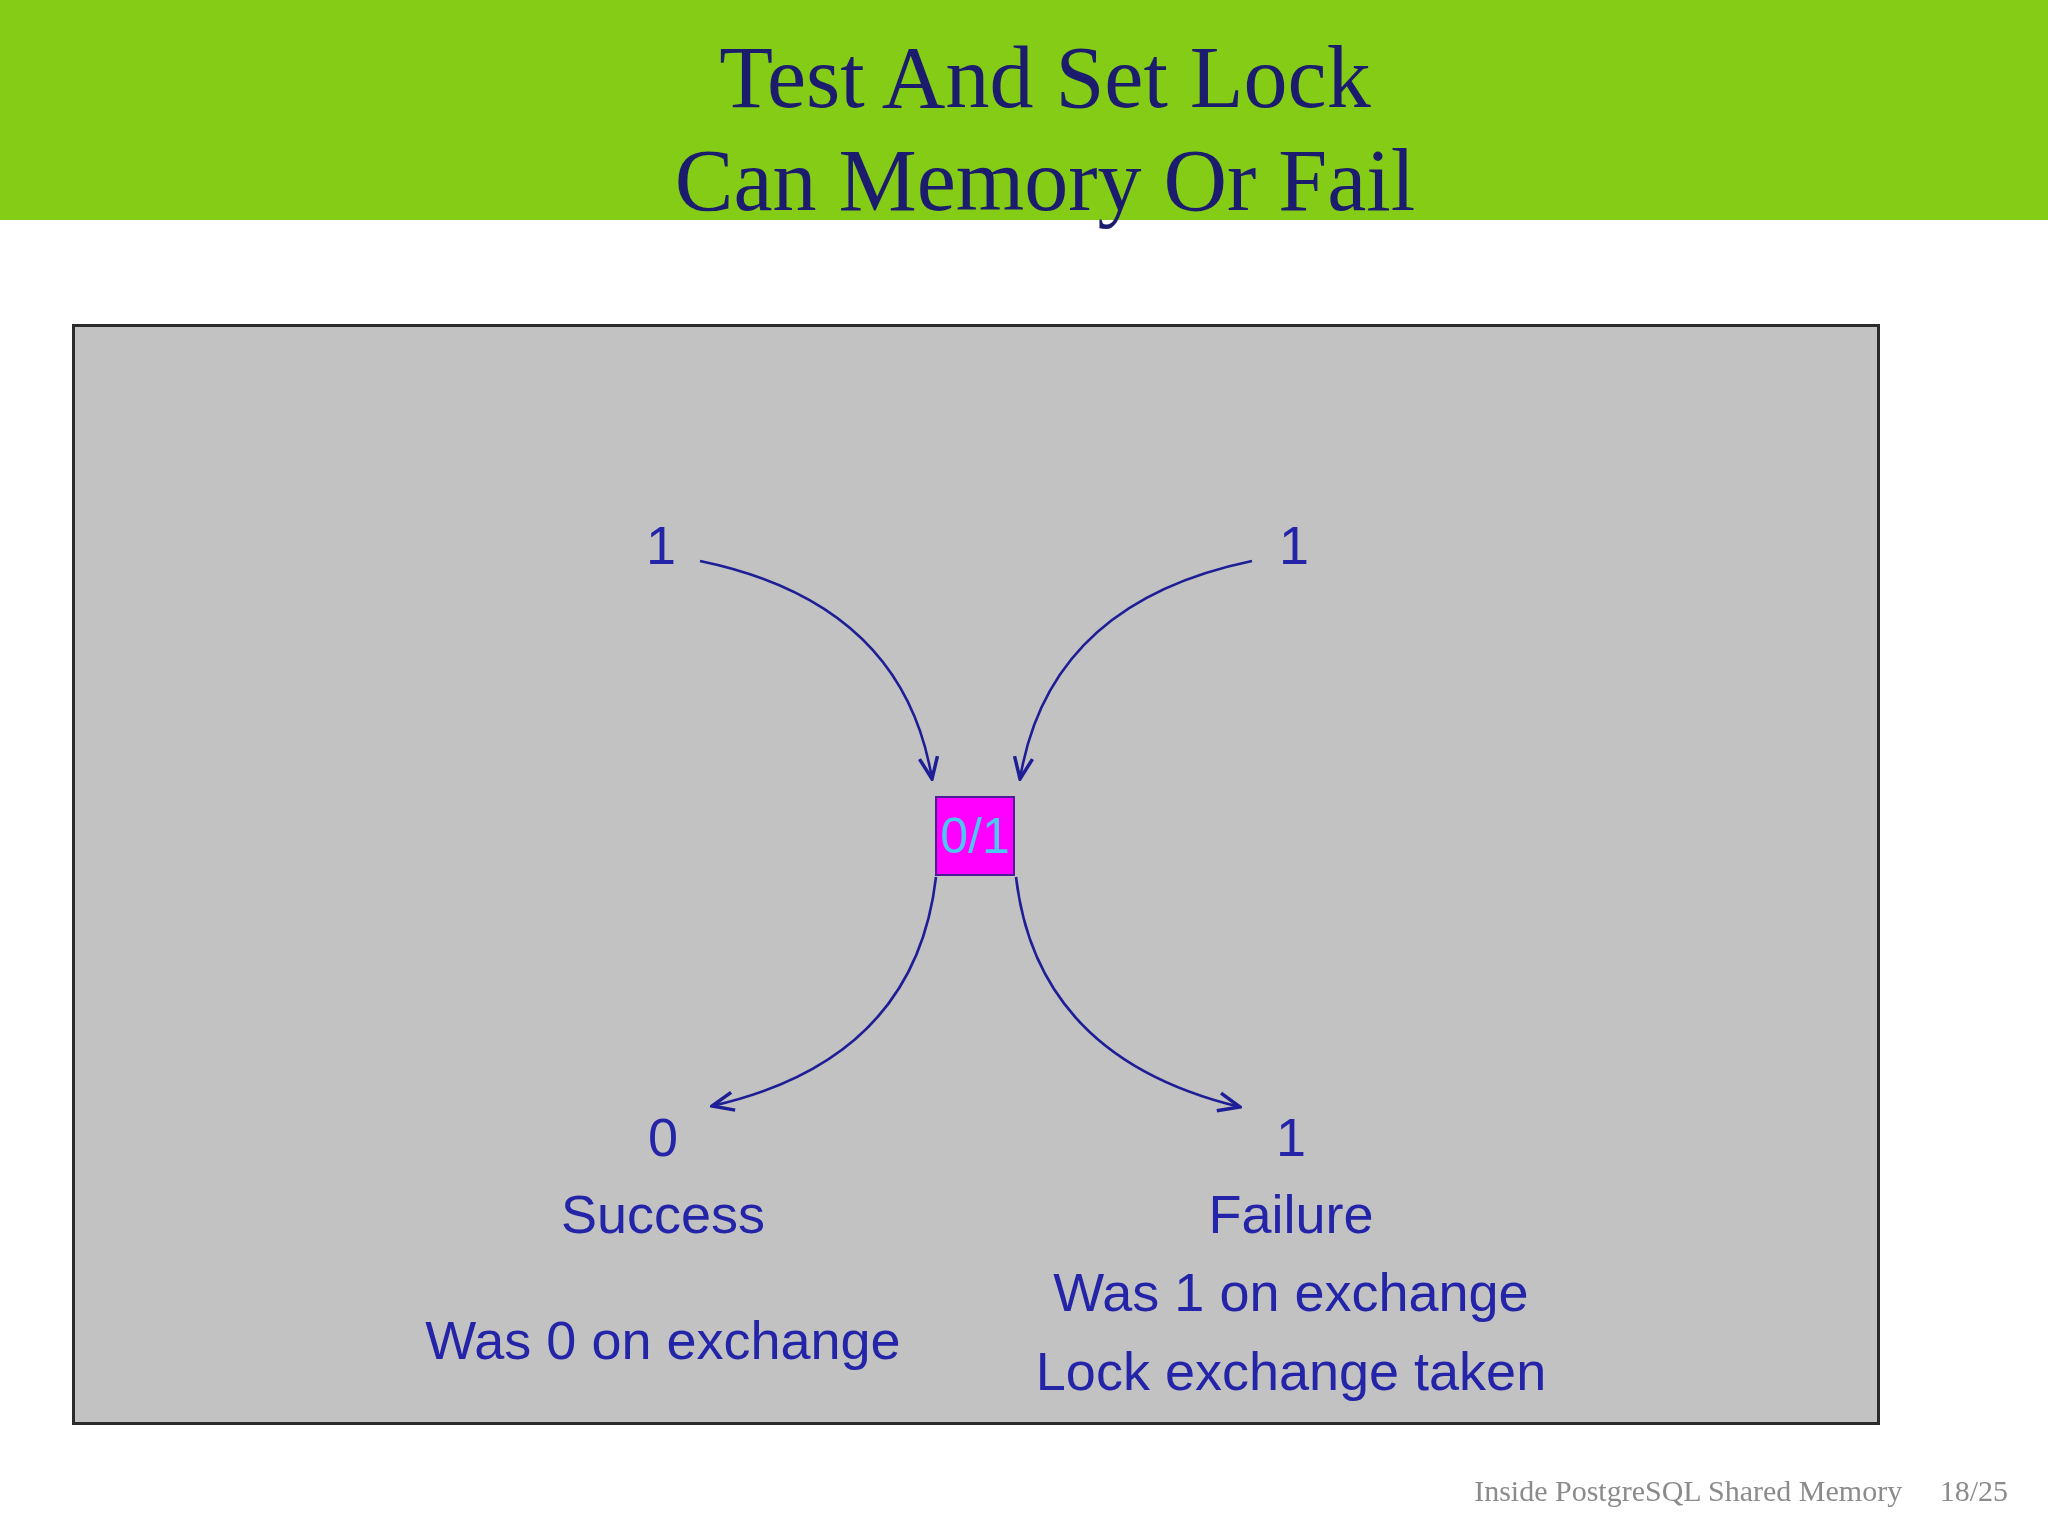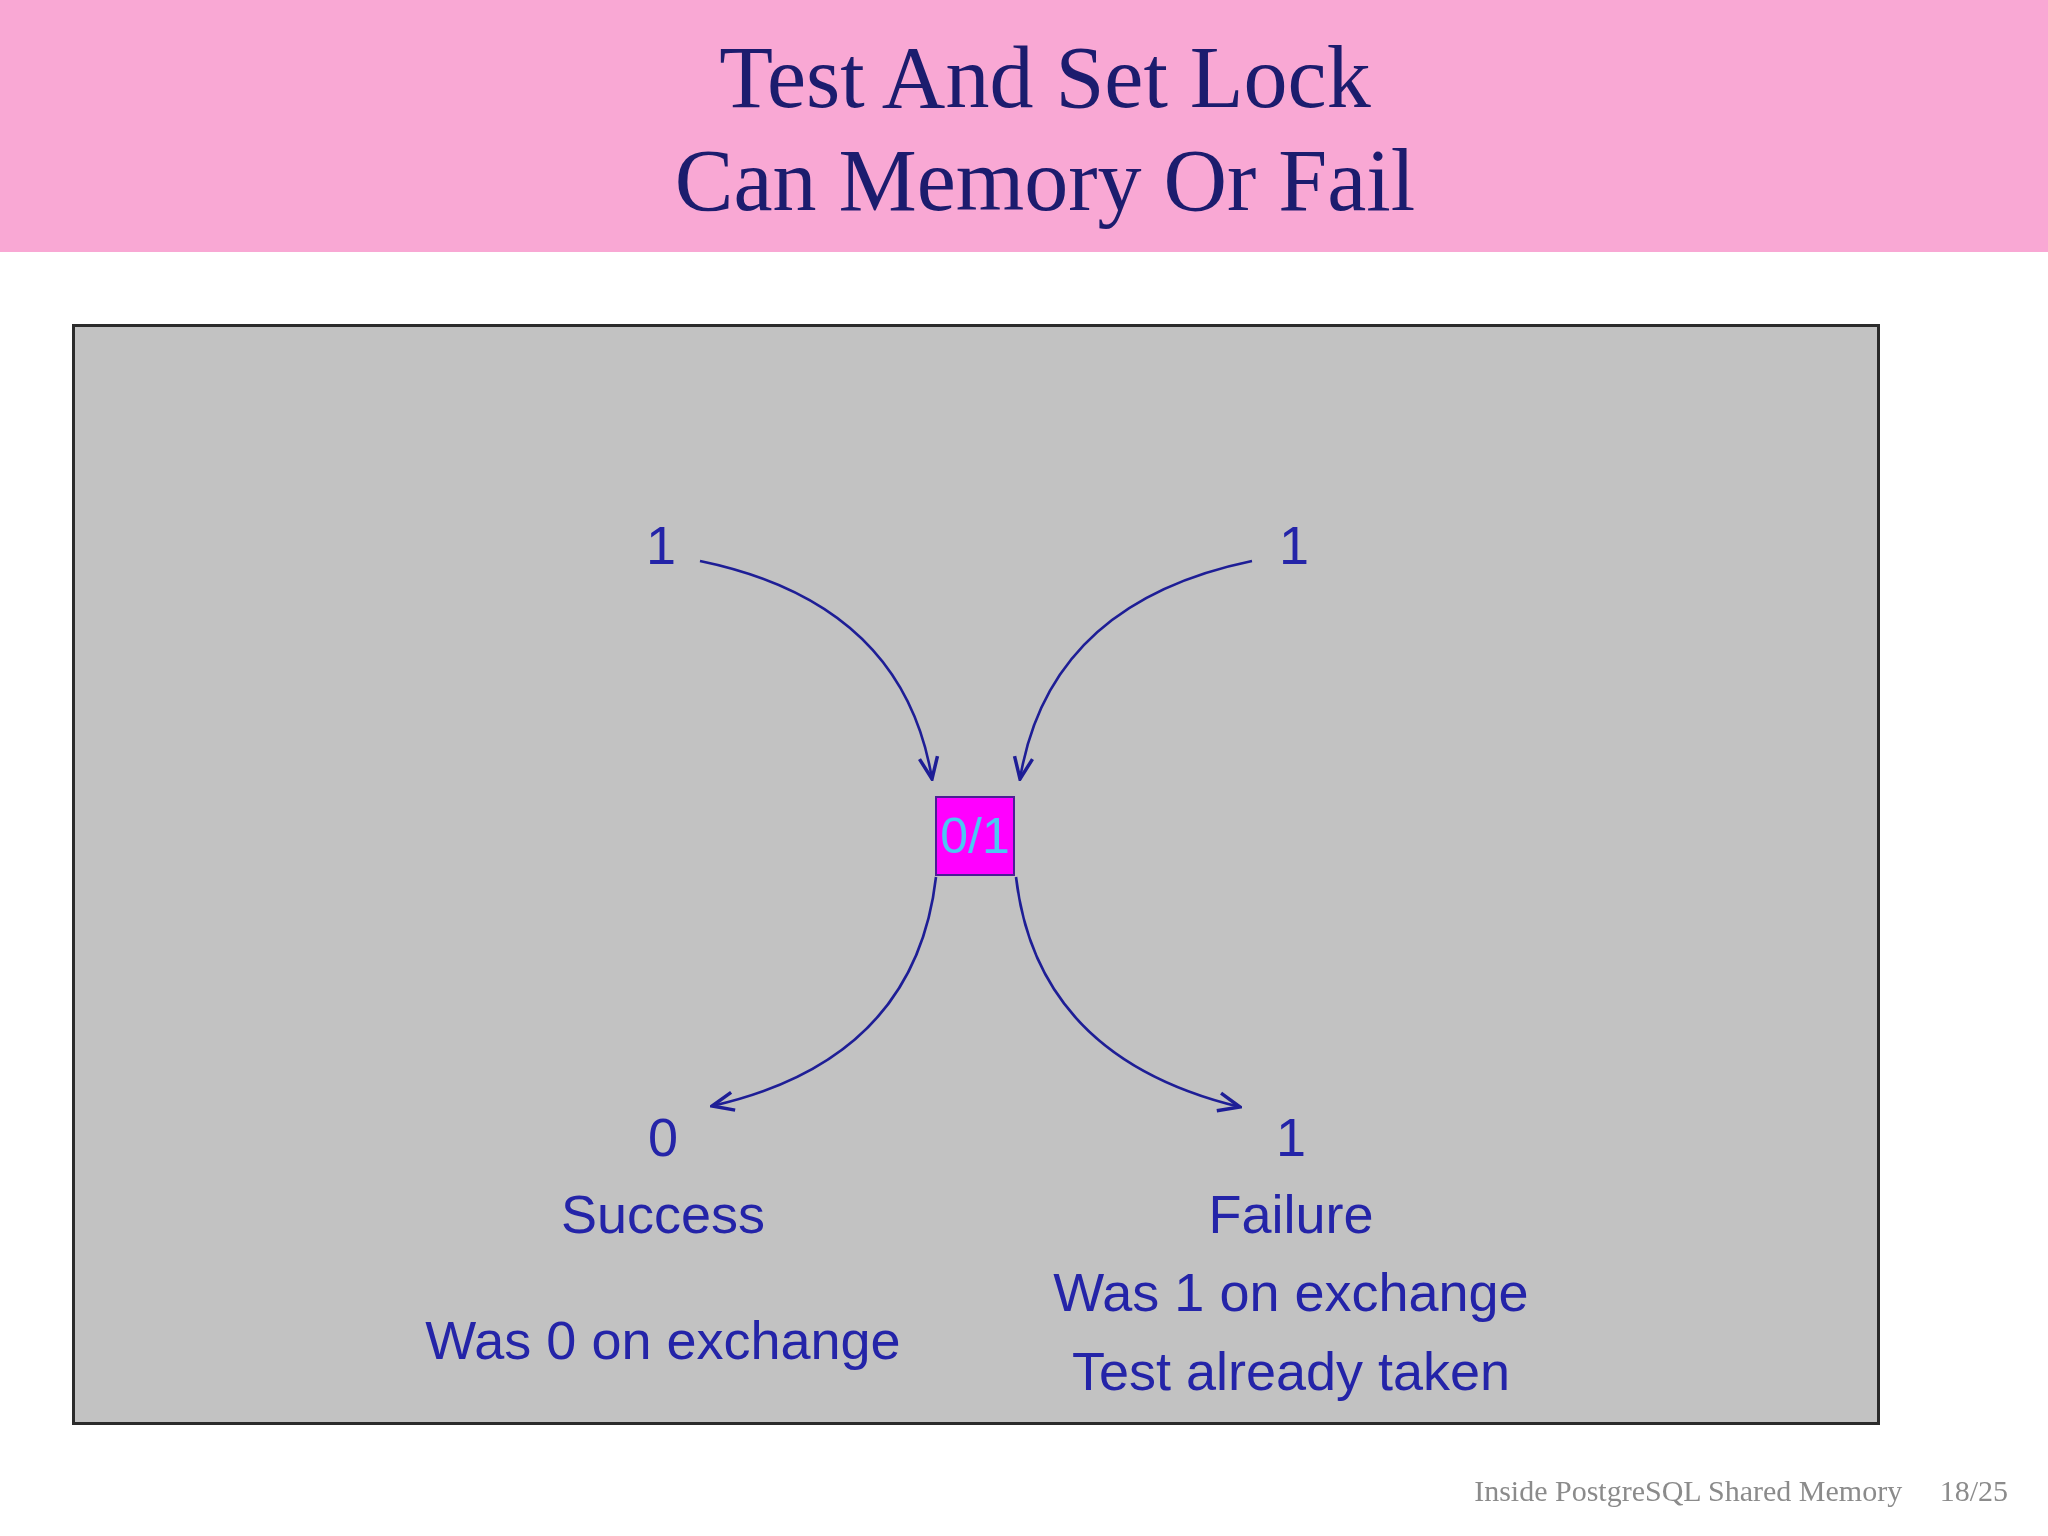--- a/index.html
+++ b/index.html
@@ -7,22 +7,22 @@
     width: 2048px; height: 1536px;
     position: relative;
     background: #ffffff;
     overflow: hidden;
     font-family: "Liberation Sans", sans-serif;
   }
 
   
   .header {
     position: absolute; left: 0; top: 0;
-    width: 2048px; height: 252px;
-    background: #f9a8d4;
+    width: 2048px; height: 220px;
+    background: #84cc16;
   }
   .title {
     position: absolute; left: 42px; top: 26px; width: 2006px;
     text-align: center;
     font-family: "Liberation Serif", serif;
     font-size: 88px; line-height: 103px;
     color: #1c1c6e;
   }
 
   
@@ -109,18 +109,18 @@
   <span>0/1</span>
 </div>
 
 <div class="dlabel digit" style="left:663px; top:1137px;">0</div>
 <div class="dlabel" style="left:663px; top:1214px;">Success</div>
 <div class="dlabel" style="left:663px; top:1292px;margin-top:48px;">Was 0 on exchange</div>
 
 <div class="dlabel digit" style="left:1291px; top:1137px;">1</div>
 <div class="dlabel" style="left:1291px; top:1214px;">Failure</div>
 <div class="dlabel" style="left:1291px; top:1292px;">Was 1 on exchange</div>
-<div class="dlabel" style="left:1291px; top:1371px;">Test already taken</div>
+<div class="dlabel" style="left:1291px; top:1371px;">Lock exchange taken</div>
 
 <div class="footer">
   <span>Inside PostgreSQL Shared Memory</span>
   <span class="page-num">18/25</span>
 </div>
 
 </body></html>

